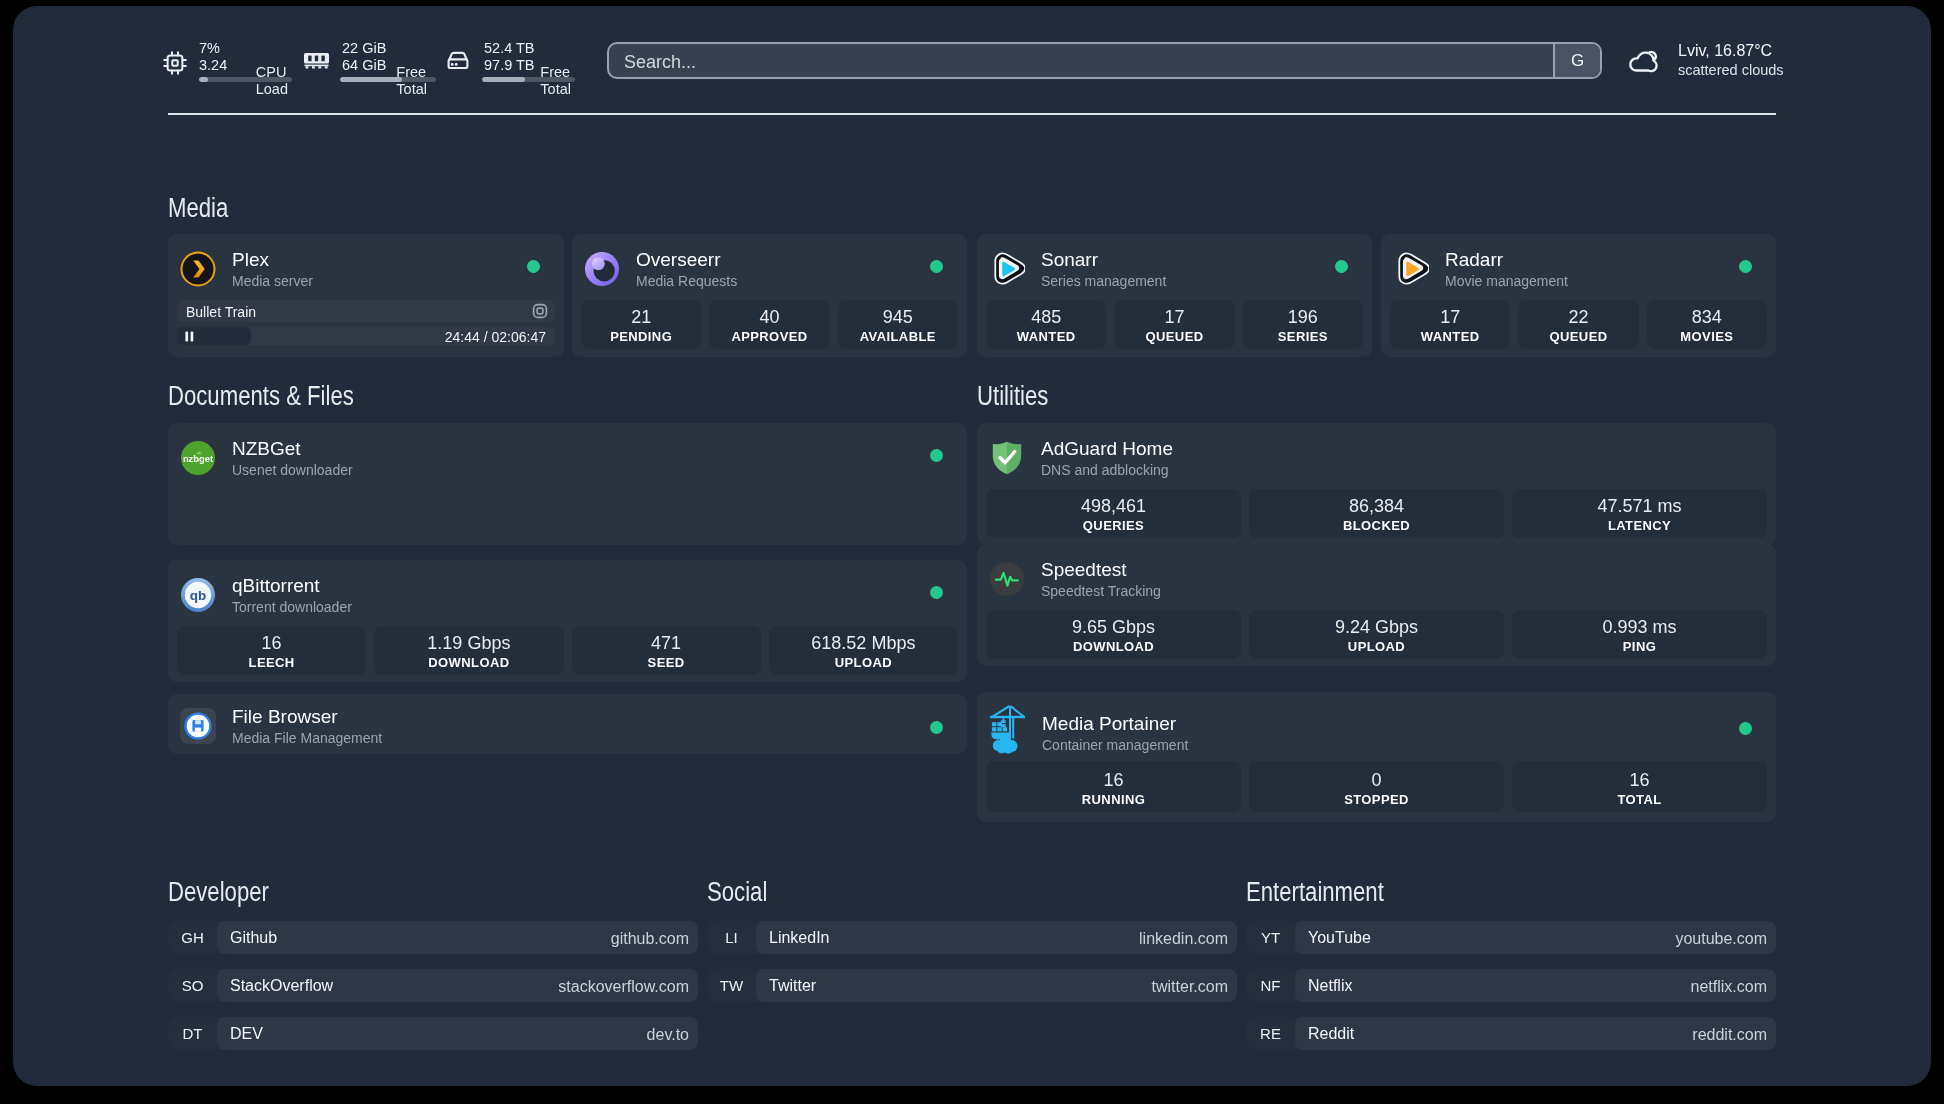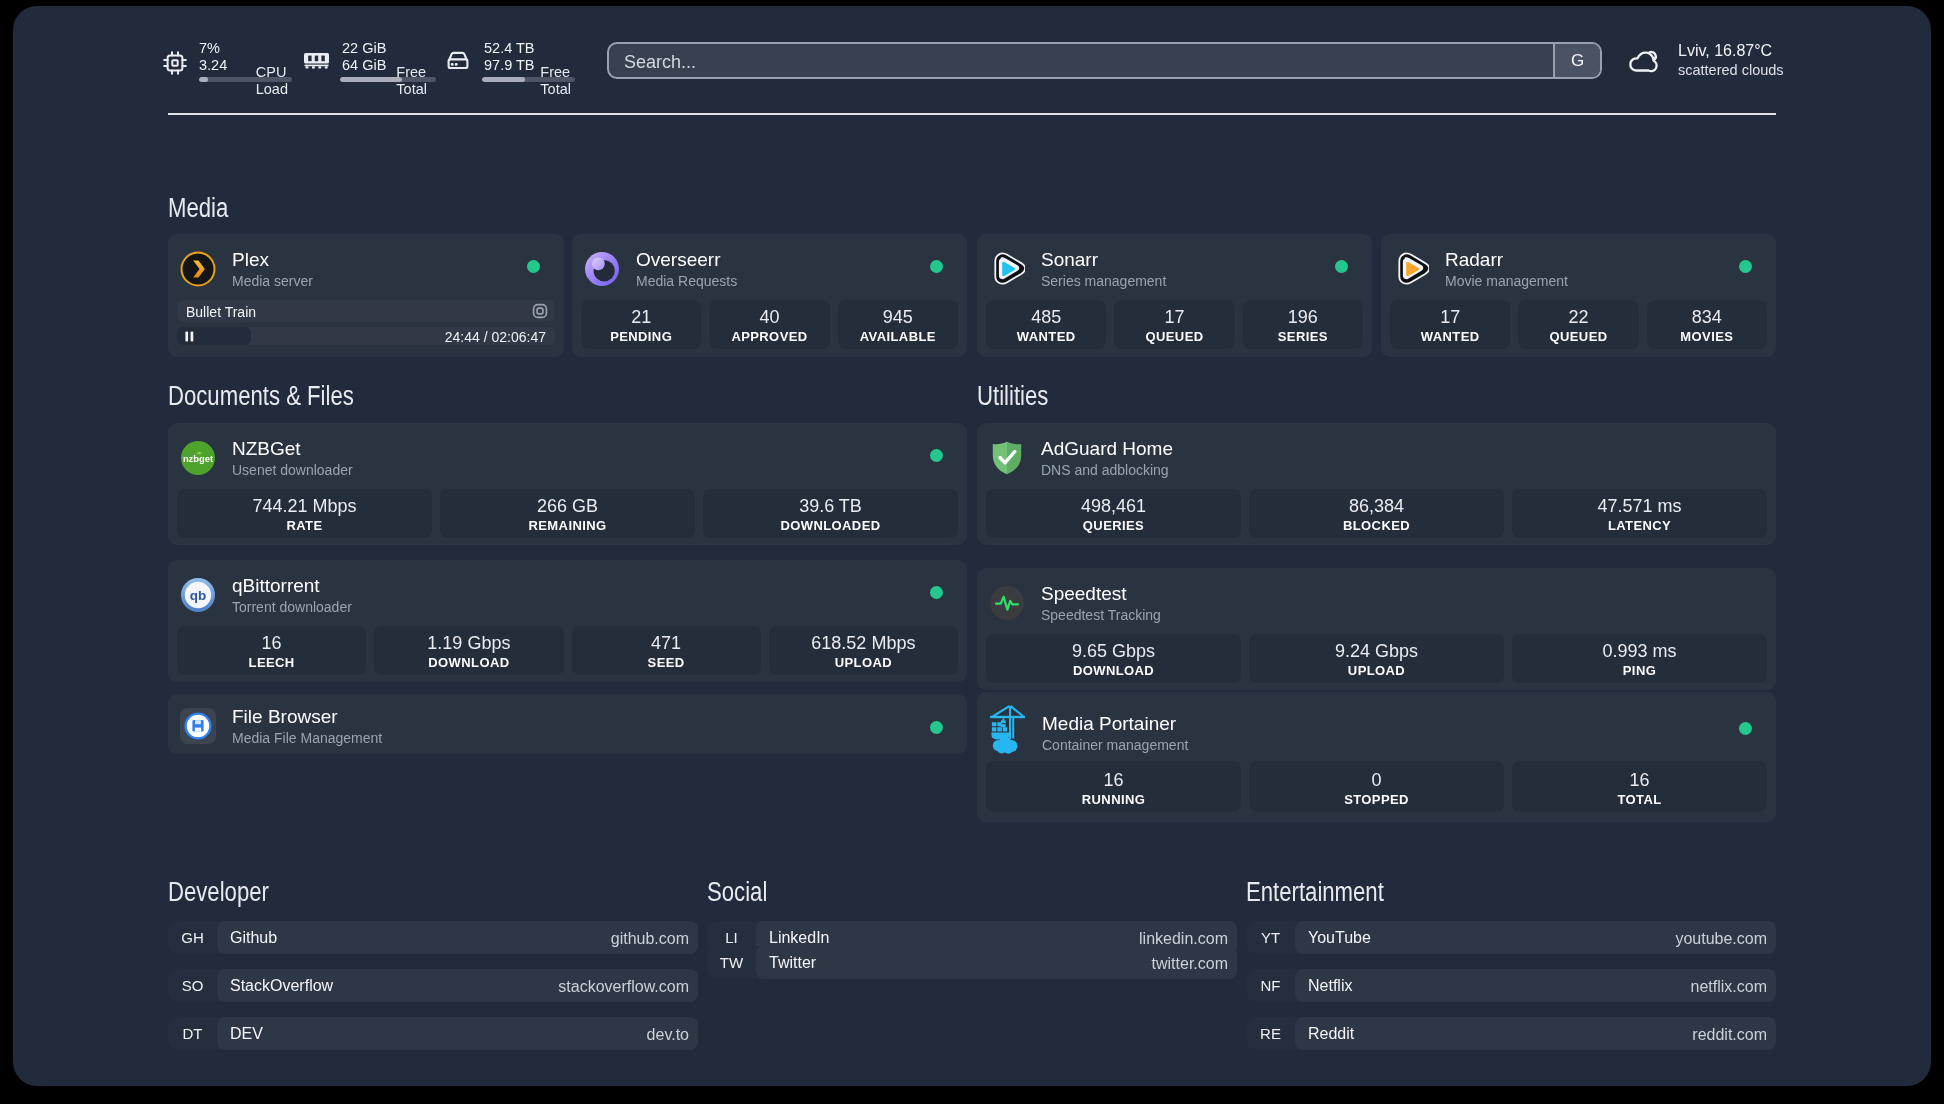--- a/index.html
+++ b/index.html
@@ -257,34 +257,20 @@
       <circle cx="18" cy="18" r="17" fill="#4ea32c"></circle>
       <text x="18" y="21.6" text-anchor="middle" font-size="9.4" font-weight="700" fill="#ffffff" font-family="Liberation Sans, sans-serif">nzbget</text>
       <polygon points="16,13.5 19.5,11.5 22,13.5 19,14.5" fill="#7fd14e"></polygon>
     </svg>
     <div class="tt">
         <div class="t1">NZBGet</div>
         <div class="t2">Usenet downloader</div>
       </div>
   </div>
   <div class="dot"></div>
-  <div class="stats">
-    <div class="stat">
-        <div class="v">744.21 Mbps</div>
-        <div class="l">RATE</div>
-      </div>
-    <div class="stat">
-        <div class="v">266 GB</div>
-        <div class="l">REMAINING</div>
-      </div>
-    <div class="stat">
-        <div class="v">39.6 TB</div>
-        <div class="l">DOWNLOADED</div>
-      </div>
-  </div>
 </div>
 
 <div class="card" style="left:168px; top:560px; width:799px; height:122px;">
   <div class="hdr">
     <svg class="ic" viewBox="0 0 36 36">
       <defs>
           <linearGradient id="qb1" x1="0" y1="0" x2="0" y2="1">
             <stop offset="0" stop-color="#93bdea"></stop>
             <stop offset="1" stop-color="#4c80c6"></stop>
           </linearGradient>
@@ -364,21 +350,21 @@
         <div class="v">86,384</div>
         <div class="l">BLOCKED</div>
       </div>
     <div class="stat">
         <div class="v">47.571 ms</div>
         <div class="l">LATENCY</div>
       </div>
   </div>
 </div>
 
-<div class="card" style="left:977px; top:568px; width:799px; height:122px;">
+<div class="card" style="left:977px; top:544px; width:799px; height:122px;">
   <div class="hdr">
     <svg class="ic" viewBox="0 0 36 36">
       <circle cx="18" cy="18" r="17" fill="#3a3c3f"></circle>
       <polyline points="7,18.7 11.8,18.7 14.6,11.8 18.4,24.6 21.2,15.8 23.2,19.3 29,19.3" fill="none" stroke="#2ee06e" stroke-width="2.2" stroke-linecap="round" stroke-linejoin="round"></polyline>
     </svg>
     <div class="tt">
         <div class="t1">Speedtest</div>
         <div class="t2">Speedtest Tracking</div>
       </div>
   </div>
@@ -469,21 +455,21 @@
     </div>
 </div>
 
 <div class="bk" style="left:707px; top:921px;">
   <div class="ab">LI</div>
   <div class="in">
       <div class="nm">LinkedIn</div>
       <div class="dm">linkedin.com</div>
     </div>
 </div>
-<div class="bk" style="left:707px; top:946px;">
+<div class="bk" style="left:707px; top:969px;">
   <div class="ab">TW</div>
   <div class="in">
       <div class="nm">Twitter</div>
       <div class="dm">twitter.com</div>
     </div>
 </div>
 
 <div class="bk" style="left:1246px; top:921px;">
   <div class="ab">YT</div>
   <div class="in">

